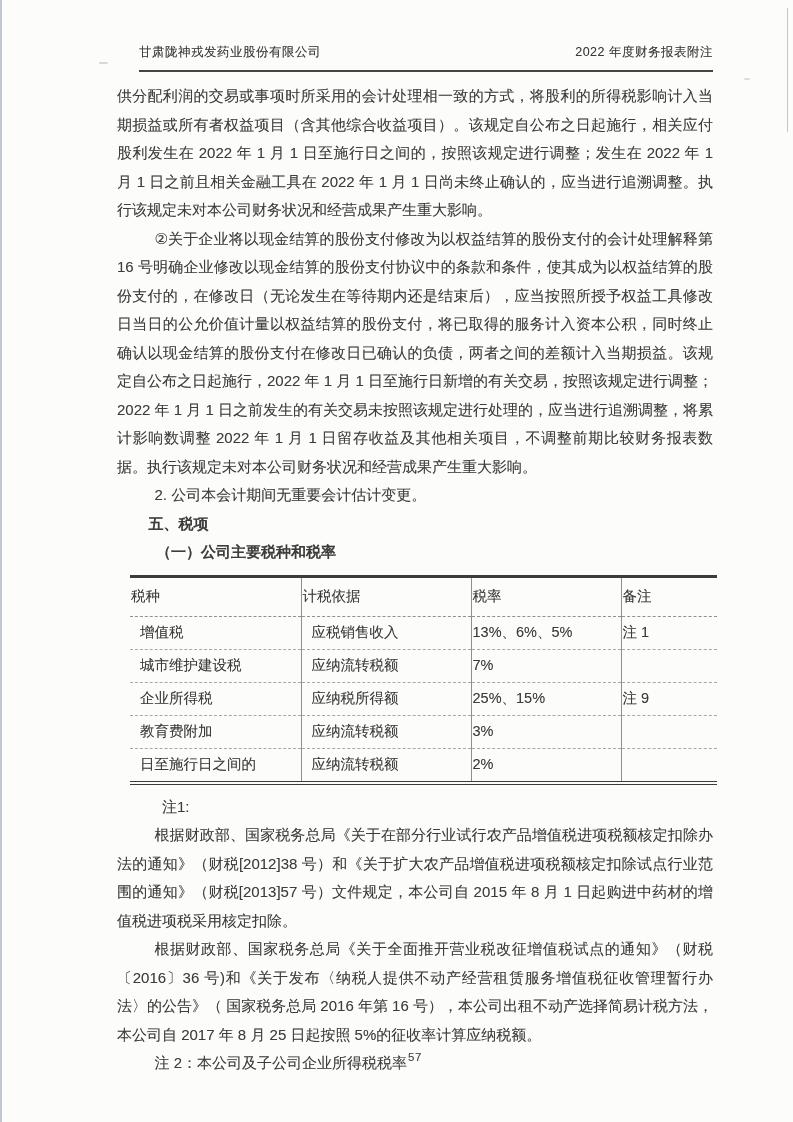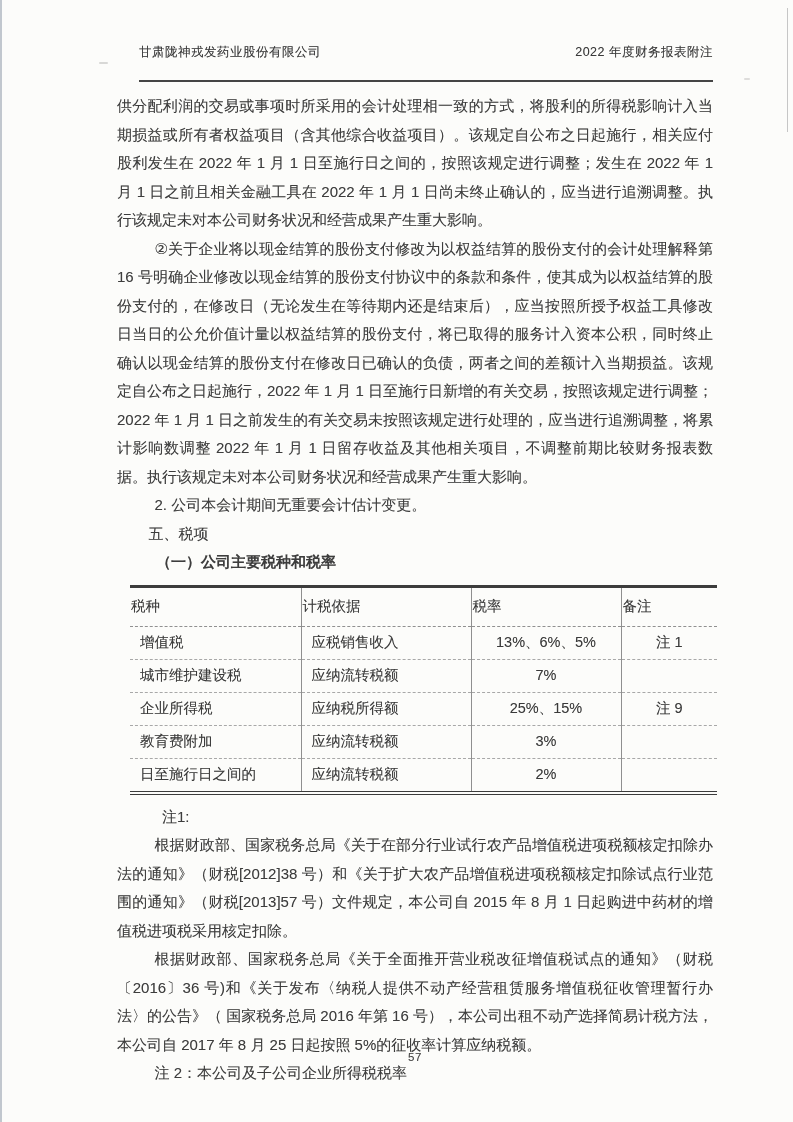--- a/index.html
+++ b/index.html
@@ -15,35 +15,35 @@
   .edge-left{position:absolute;left:0;top:0;width:2px;height:1122px;background:#aeb6bf;opacity:.75;}
   .edge-right{position:absolute;left:787px;top:8px;width:1px;height:124px;background:#c6c6c6;}
   .speck1{position:absolute;left:99px;top:62px;width:9px;height:2px;background:#d8d8d6;border-radius:1px;}
   .speck2{position:absolute;left:744px;top:78px;width:6px;height:2px;background:#dedddb;border-radius:1px;}
 
   .content{position:absolute;left:117px;top:44px;width:596px;}
 
   .header{
     display:flex;justify-content:space-between;align-items:flex-end;
     margin-left:22px;
-    padding-bottom:19px;
+    padding-bottom:9px;
     border-bottom:2px solid #454545;
     font-size:12.5px;letter-spacing:.5px;color:#3a3a3a;
     text-shadow:0 0 .5px rgba(70,70,70,.4);
   }
 
   .body{
     margin-top:10px;
     font-size:15px;line-height:28.5px;
     text-align:justify;
     text-shadow:0 0 .6px rgba(70,70,70,.35);
   }
   .body p{margin:0;text-indent:2.5em;}
   .body p.noindent{text-indent:0;}
-  .body p.h1{font-weight:normal;text-indent:2.1em;}
+  .body p.h1{font-weight:bold;text-indent:2.1em;}
   .body p.h2{font-weight:bold;text-indent:2.6em;}
   .body p.notelabel{text-indent:3em;}
 
   table.tax{
     border-collapse:collapse;
     width:587px;
     margin:8px 0 8px 13px;
     font-size:14.5px;color:#3a3a3a;
     border-top:3px solid #3c3c3c;
     border-bottom:4px double #3c3c3c;
@@ -53,21 +53,21 @@
     font-weight:normal;height:36px;text-align:left;
     border-bottom:1px dashed #909090;
   }
   table.tax td{
     height:30px;
     border-bottom:1px dashed #a8a8a8;
   }
   table.tax tr:last-child td{border-bottom:none;}
   table.tax th + th, table.tax td + td{border-left:1px solid #8f8f8f;}
   td.c-left{text-align:left;padding-left:10px;}
-  td.c-center{text-align:center;}
+  td.c-center{text-align:left;}
 
   .footer{
     position:absolute;left:117px;top:1050px;width:596px;
     text-align:center;color:#454545;
     text-shadow:0 0 .5px rgba(70,70,70,.35);
   }
   .footer .pagenum{font-size:11.5px;line-height:14px;letter-spacing:.5px;}
   .footer .docpage{font-size:16px;line-height:22px;letter-spacing:1.5px;font-family:"Liberation Serif","DejaVu Serif",serif;}
 </style>
 </head>

